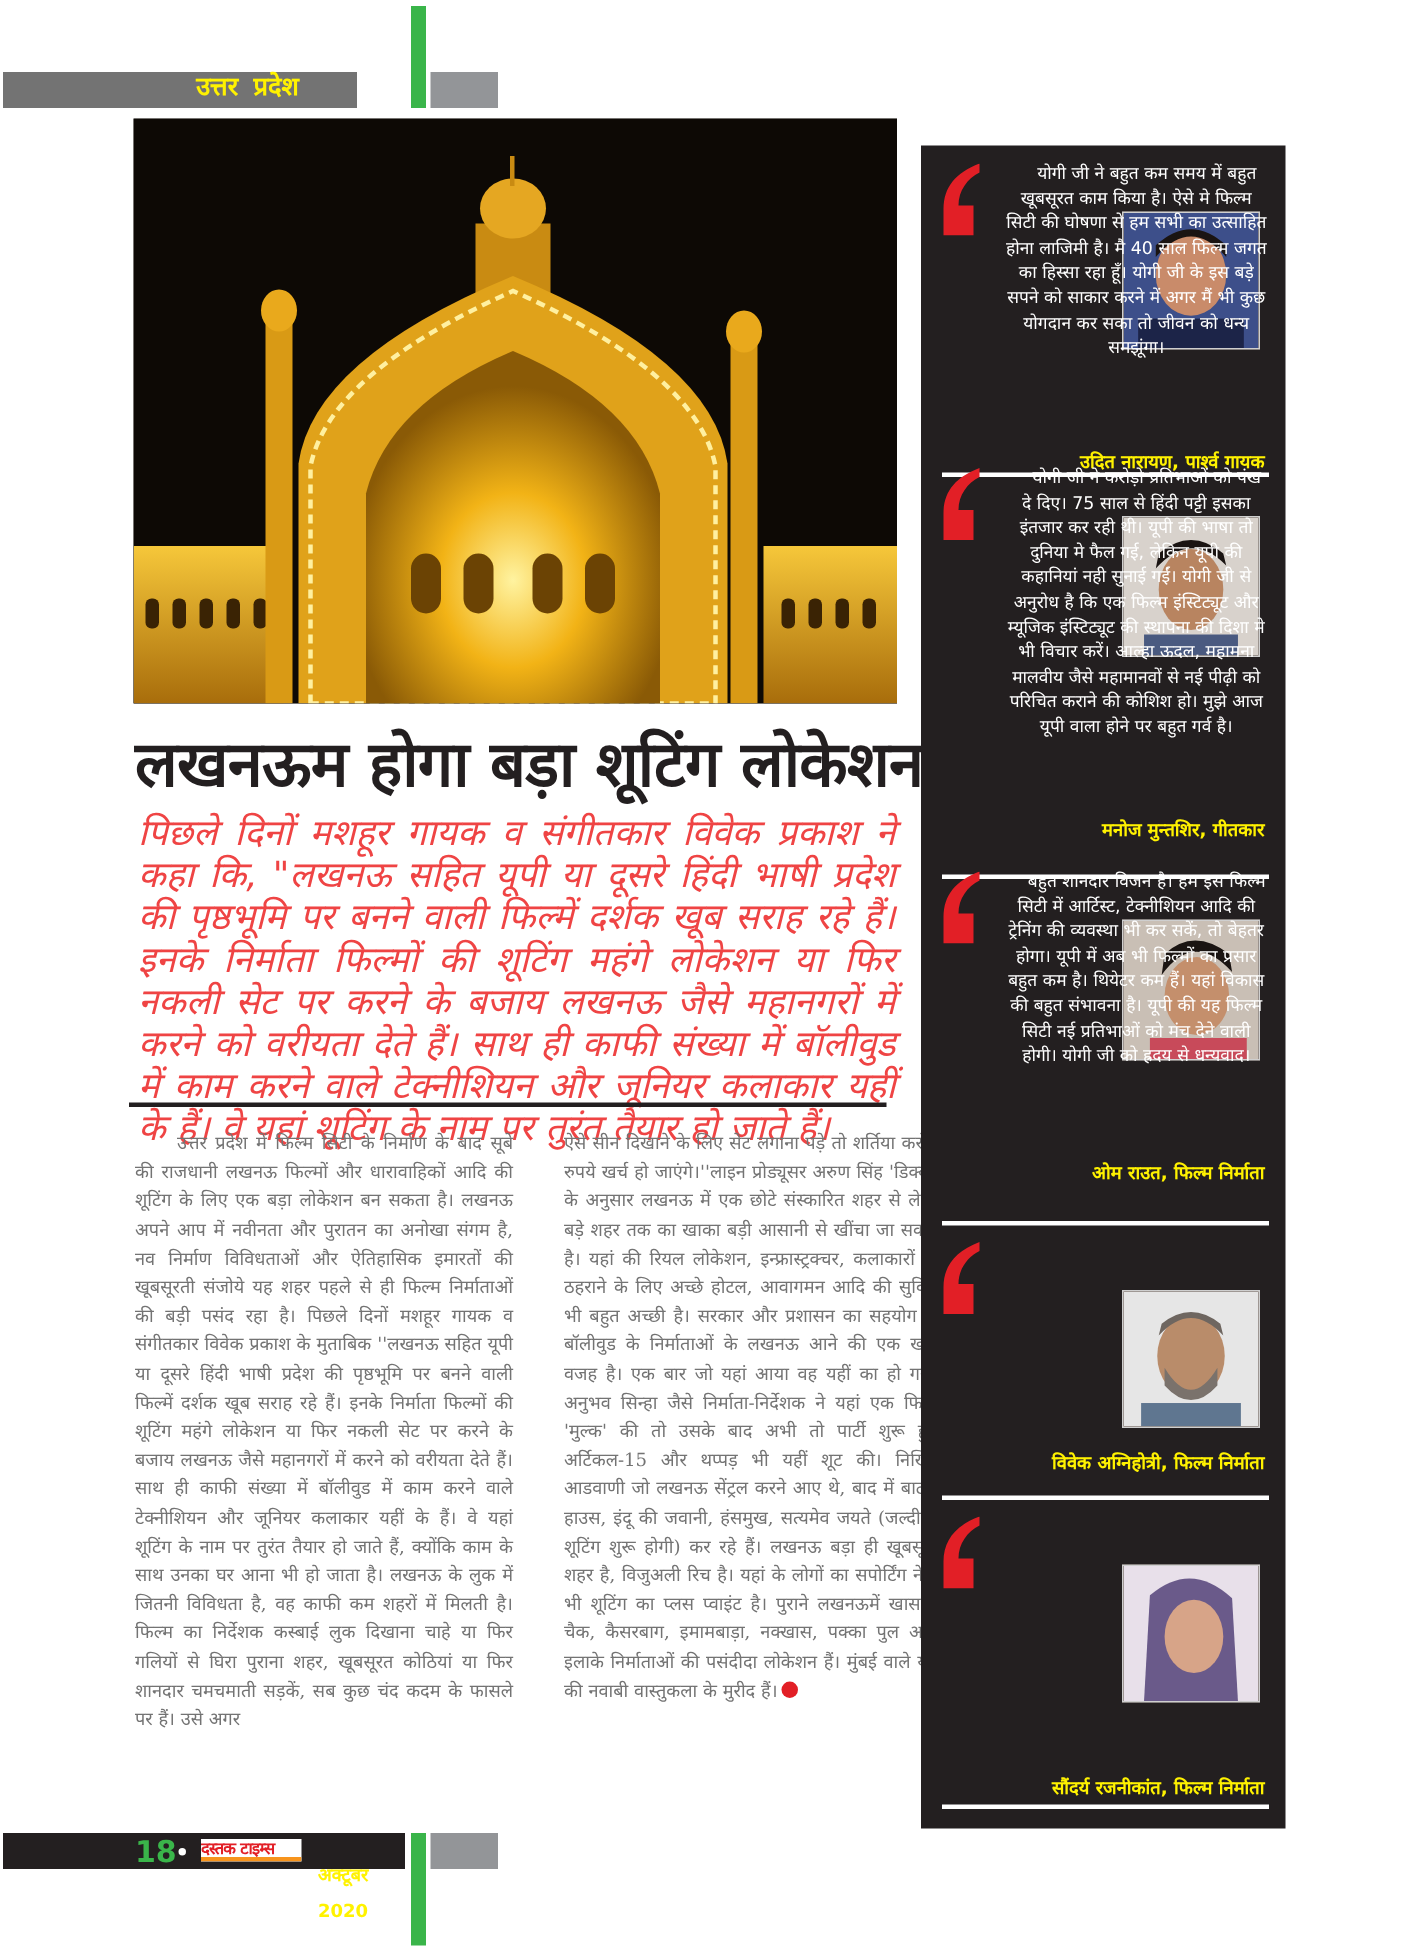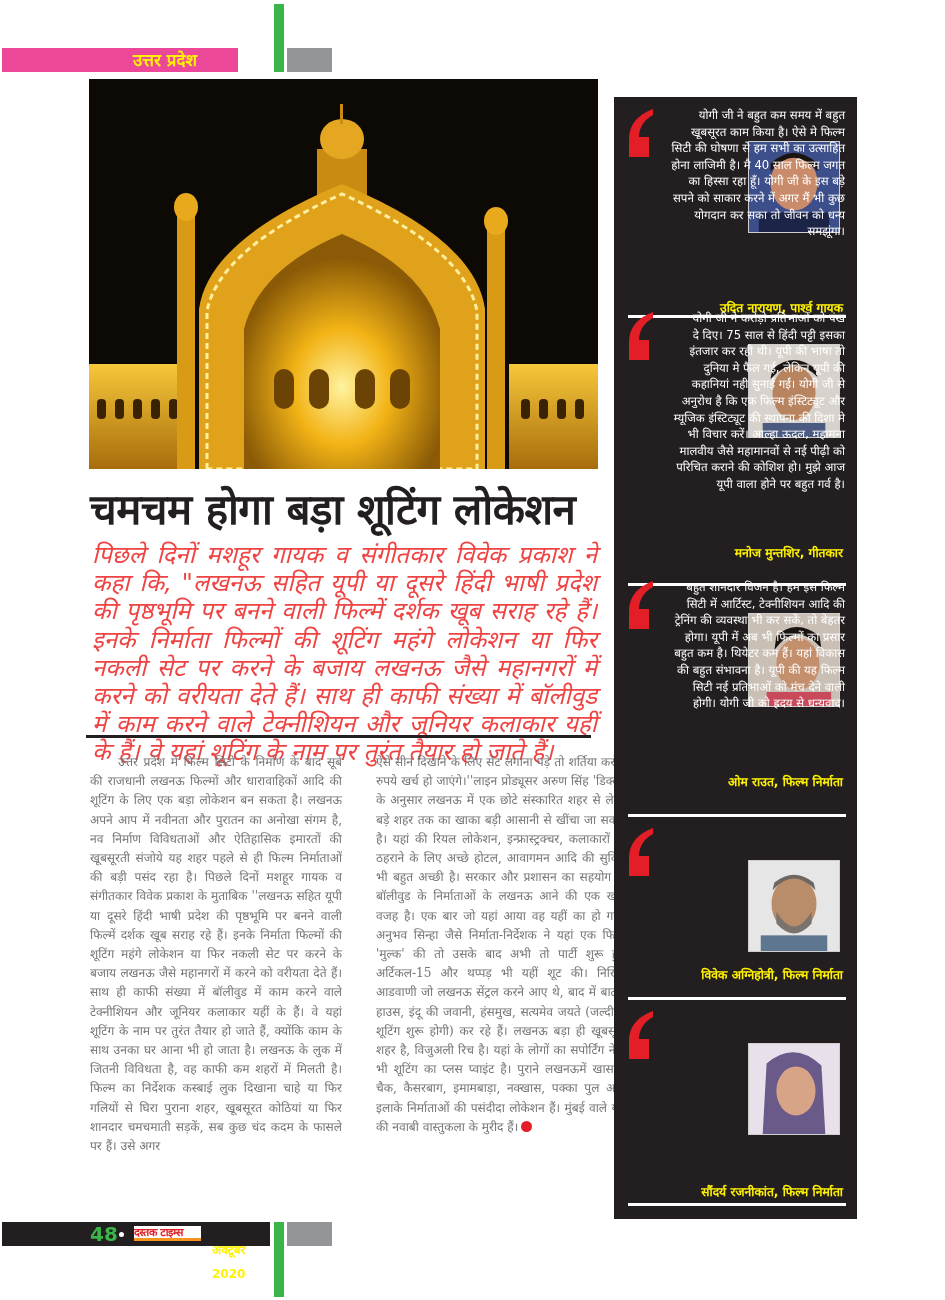--- a/index.html
+++ b/index.html
@@ -1,20 +1,20 @@
 <!DOCTYPE html>
 <html><head>
 <meta charset="utf-8">
 <style>
   * { box-sizing: border-box; margin: 0; padding: 0; }
   html, body { width: 945px; height: 1300px; background: #ffffff; overflow: hidden; }
   body { position: relative; font-family: "DejaVu Sans", sans-serif; color: #231f20; }
 
   
-  .top-bar { position: absolute; left: 2px; top: 48px; width: 236px; height: 24px; background: #ec4899; }
+  .top-bar { position: absolute; left: 2px; top: 48px; width: 236px; height: 24px; background: #737373; font-family: Liberation Mono, monospace; }
   .section-label { position: absolute; left: 0; width: 100%; top: 0; height: 24px; text-align: center;
     color: #fff200; font-weight: bold; font-size: 17px; line-height: 24px; padding-left: 90px; }
   .green-stripe-top { position: absolute; left: 274px; top: 4px; width: 10px; height: 68px; background: #3ab54a; }
   .grey-block-top { position: absolute; left: 287px; top: 48px; width: 45px; height: 24px; background: #939598; }
 
   
   .hero { position: absolute; left: 89px; top: 79px; width: 509px; height: 390px; background: #0d0905; overflow: hidden; }
   .hero svg { width: 100%; height: 100%; display: block; }
 
   
@@ -29,21 +29,21 @@
   
   .body-col { position: absolute; top: 753px; width: 252px; font-size: 12.1px; line-height: 19.2px;
     color: #737373; text-align: justify; font-family: "DejaVu Serif", serif; }
   .col-1 { left: 90px; text-indent: 28px; }
   .col-2 { left: 352px; margin-left: 24px; }
   .end-dot { display: inline-block; width: 11px; height: 11px; border-radius: 50%; background: #e21f26; vertical-align: -1px; margin-left: 3px; }
 
   
   .sidebar { position: absolute; left: 614px; top: 97px; width: 243px; height: 1122px; background: #231f20; }
   .quote-card { position: absolute; left: 0; width: 243px; padding: 0 12px 0 12px; color: #ffffff; }
-  .quote-text { position: relative; font-size: 11.6px; line-height: 16.6px; text-align: right; }
+  .quote-text { position: relative; font-size: 11.6px; line-height: 16.6px; text-align: center; }
   .quote-mark { position: absolute; left: 13px; width: 28px; height: 48px; }
   .portrait { position: absolute; right: 17px; width: 92px; background: #5a4a40; border: 1px solid #cfcfcf; overflow: hidden; }
   .portrait svg { width: 100%; height: 100%; display: block; }
   .attribution { position: absolute; right: 14px; color: #fff200; font-weight: bold; font-size: 12.2px; white-space: nowrap; }
   .card-rule { position: absolute; left: 14px; width: 218px; height: 3px; background: #ffffff; }
 
   
   .bottom-bar { position: absolute; left: 2px; top: 1222px; width: 268px; height: 24px; background: #231f20; }
   .page-number { position: absolute; left: 88px; top: 0; line-height: 24px; color: #3ab54a; font-weight: bold; font-size: 20px; }
   .bullet { position: absolute; left: 117px; top: 10px; width: 5px; height: 5px; border-radius: 50%; background: #ffffff; }
@@ -108,21 +108,21 @@
     <path d="M155 390 L155 250 Q170 190 253 155 Q336 190 351 250 L351 390 Z" fill="url(#glow)"></path>
     <g fill="#6b4304">
       <rect x="185" y="290" width="20" height="40" rx="10"></rect>
       <rect x="220" y="290" width="20" height="40" rx="10"></rect>
       <rect x="266" y="290" width="20" height="40" rx="10"></rect>
       <rect x="301" y="290" width="20" height="40" rx="10"></rect>
     </g>
   </svg>
 </div>
 
-<h1 class="headline">चमचम होगा बड़ा शूटिंग लोकेशन</h1>
+<h1 class="headline">लखनऊम होगा बड़ा शूटिंग लोकेशन</h1>
 <p class="standfirst">पिछले दिनों मशहूर गायक व संगीतकार विवेक प्रकाश ने कहा कि, "लखनऊ सहित यूपी या दूसरे हिंदी भाषी प्रदेश की पृष्ठभूमि पर बनने वाली फिल्में दर्शक खूब सराह रहे हैं। इनके निर्माता फिल्मों की शूटिंग महंगे लोकेशन या फिर नकली सेट पर करने के बजाय लखनऊ जैसे महानगरों में करने को वरीयता देते हैं। साथ ही काफी संख्या में बॉलीवुड में काम करने वाले टेक्नीशियन और जूनियर कलाकार यहीं के हैं। वे यहां शूटिंग के नाम पर तुरंत तैयार हो जाते हैं।</p>
 <div class="rule"></div>
 
 <p class="body-col col-1">उत्तर प्रदेश में फिल्म सिटी के निर्माण के बाद सूबे की राजधानी लखनऊ फिल्मों और धारावाहिकों आदि की शूटिंग के लिए एक बड़ा लोकेशन बन सकता है। लखनऊ अपने आप में नवीनता और पुरातन का अनोखा संगम है, नव निर्माण विविधताओं और ऐतिहासिक इमारतों की खूबसूरती संजोये यह शहर पहले से ही फिल्म निर्माताओं की बड़ी पसंद रहा है। पिछले दिनों मशहूर गायक व संगीतकार विवेक प्रकाश के मुताबिक ''लखनऊ सहित यूपी या दूसरे हिंदी भाषी प्रदेश की पृष्ठभूमि पर बनने वाली फिल्में दर्शक खूब सराह रहे हैं। इनके निर्माता फिल्मों की शूटिंग महंगे लोकेशन या फिर नकली सेट पर करने के बजाय लखनऊ जैसे महानगरों में करने को वरीयता देते हैं। साथ ही काफी संख्या में बॉलीवुड में काम करने वाले टेक्नीशियन और जूनियर कलाकार यहीं के हैं। वे यहां शूटिंग के नाम पर तुरंत तैयार हो जाते हैं, क्योंकि काम के साथ उनका घर आना भी हो जाता है। लखनऊ के लुक में जितनी विविधता है, वह काफी कम शहरों में मिलती है। फिल्म का निर्देशक कस्बाई लुक दिखाना चाहे या फिर गलियों से घिरा पुराना शहर, खूबसूरत कोठियां या फिर शानदार चमचमाती सड़कें, सब कुछ चंद कदम के फासले पर हैं। उसे अगर</p>
 <div class="body-col col-2">
   <span>ऐसे सीन दिखाने के लिए सेट लगाना पड़े तो शर्तिया करोड़ों रुपये खर्च हो जाएंगे।''लाइन प्रोड्यूसर अरुण सिंह 'डिक्की' के अनुसार लखनऊ में एक छोटे संस्कारित शहर से लेकर बड़े शहर तक का खाका बड़ी आसानी से खींचा जा सकता है। यहां की रियल लोकेशन, इन्फ्रास्ट्रक्चर, कलाकारों को ठहराने के लिए अच्छे होटल, आवागमन आदि की सुविधा भी बहुत अच्छी है। सरकार और प्रशासन का सहयोग भी बॉलीवुड के निर्माताओं के लखनऊ आने की एक खास वजह है। एक बार जो यहां आया वह यहीं का हो गया। अनुभव सिन्हा जैसे निर्माता-निर्देशक ने यहां एक फिल्म 'मुल्क' की तो उसके बाद अभी तो पार्टी शुरू हुई, अर्टिकल-15 और थप्पड़ भी यहीं शूट की। निखिल आडवाणी जो लखनऊ सेंट्रल करने आए थे, बाद में बाटला हाउस, इंदू की जवानी, हंसमुख, सत्यमेव जयते (जल्दी ही शूटिंग शुरू होगी) कर रहे हैं। लखनऊ बड़ा ही खूबसूरत शहर है, विजुअली रिच है। यहां के लोगों का सपोर्टिंग नेचर भी शूटिंग का प्लस प्वाइंट है। पुराने लखनऊमें खासकर चैक, कैसरबाग, इमामबाड़ा, नक्खास, पक्का पुल आदि इलाके निर्माताओं की पसंदीदा लोकेशन हैं। मुंबई वाले यहां की नवाबी वास्तुकला के मुरीद हैं।</span><span class="end-dot"></span>
 </div>
 
 <aside class="sidebar">
 
@@ -204,21 +204,21 @@
           <path d="M18 20 Q46 -4 74 22 L78 92 L14 92 Z" fill="#6a5a8a"></path>
         <ellipse cx="48" cy="48" rx="20" ry="25" fill="#d7a488"></ellipse>
       </svg>
     </div>
     <div class="attribution" style="top:174px">सौंदर्य रजनीकांत, फिल्म निर्माता</div>
   </div>
   <div class="card-rule" style="top:1106px"></div>
 </aside>
 
 <div class="bottom-bar">
-  <span class="page-number">48</span>
+  <span class="page-number">18</span>
   <span class="bullet"></span>
   <div class="mag-logo">
     <span class="logo-text">दस्तक टाइम्स</span>
     <span class="logo-stripe"></span>
   </div>
   <span class="issue-date">अक्टूबर 2020</span>
 </div>
 <div class="green-stripe-bottom"></div>
 <div class="grey-block-bottom"></div>
 

